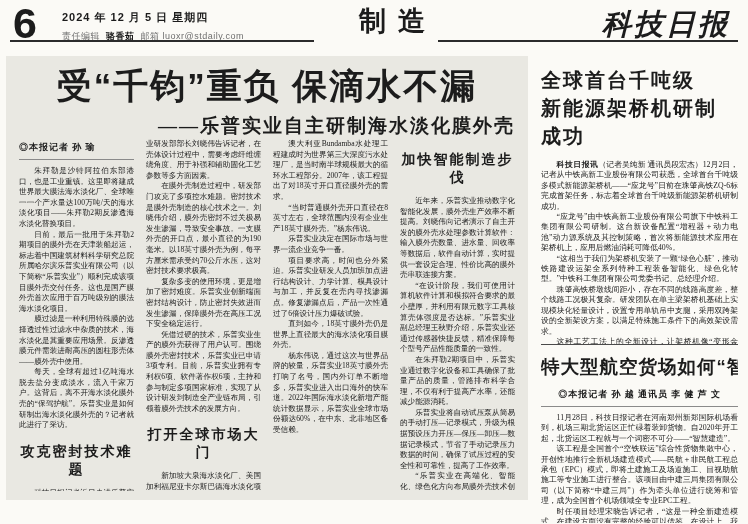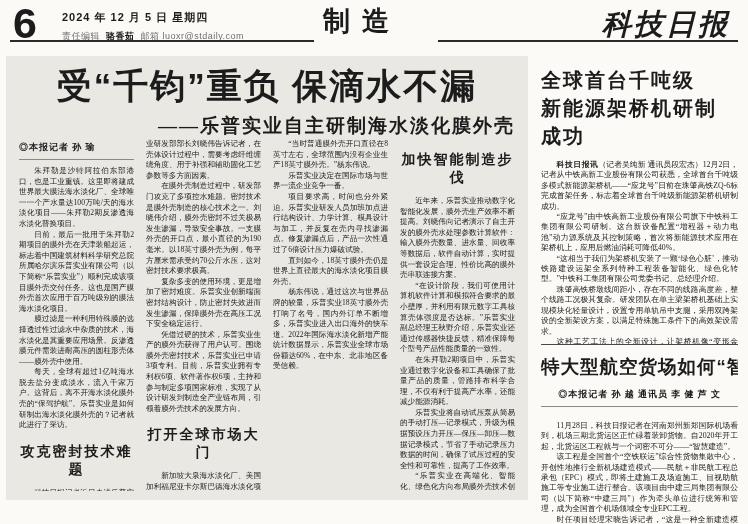--- a/index.html
+++ b/index.html
@@ -8,21 +8,21 @@
   *{margin:0;padding:0;box-sizing:border-box;}
   html,body{width:748px;height:524px;overflow:hidden;}
   body{position:relative;background:var(--page_bg);color:var(--ink);font-family:"Liberation Serif",serif;}
 
   
   .pageno{position:absolute;left:13px;top:1px;font-family:"Liberation Sans",sans-serif;font-weight:900;font-size:43px;line-height:44px;}
   .dateblock{position:absolute;left:62px;top:10px;font-family:"Liberation Sans",sans-serif;}
   .date{font-size:11px;font-weight:bold;letter-spacing:1px;}
   .editor{font-size:9px;color:var(--muted);margin-top:5px;letter-spacing:.5px;}
   .editor b{color:#141414;margin:8px 3px;text-decoration:underline;}
-  .section-block{position:absolute;left:296px;top:3px;width:120px;text-align:center;font-family:"Liberation Sans",sans-serif;}
+  .section-block{position:absolute;left:332px;top:3px;width:120px;text-align:center;font-family:"Liberation Sans",sans-serif;}
   .section-cn{font-size:27px;font-weight:900;letter-spacing:12px;padding-left:12px;}
   .section-en{font-size:7.5px;font-weight:bold;letter-spacing:2.5px;color:#8a8a8a;margin-top:16px;}
   .masthead{position:absolute;right:18px;top:5px;font-size:29px;font-style:italic;font-weight:bold;letter-spacing:3px;}
   .rule{position:absolute;top:40px;height:2px;background:var(--rule);}
   .rule-left{left:10px;width:304px;}
   .rule-right{left:438px;width:300px;}
 
   
   .main-box{position:absolute;left:6px;top:56px;width:522px;height:444px;background:var(--panel_bg);padding:8px 13px 6px;}
   .headline{text-align:center;font-family:"Liberation Sans",sans-serif;font-weight:900;font-size:35px;line-height:44px;letter-spacing:2px;white-space:nowrap;}
@@ -36,21 +36,21 @@
   .subhead{font-family:"Liberation Sans",sans-serif;font-weight:900;font-size:14px;text-align:center;letter-spacing:2px;margin:12px 0 9px;}
 
   
   .right-col{position:absolute;left:541px;top:56px;width:197px;height:468px;}
   .art1{height:288px;overflow:hidden;}
   .r-headline{font-family:"Liberation Sans",sans-serif;font-weight:900;font-size:20px;line-height:28px;letter-spacing:2px;margin:10px 0 10px;}
   .right-col .para{font-size:7.8px;line-height:10.4px;}
   .divider{border-top:1.5px solid #4a4a4a;}
   .art2{padding-top:9px;height:178px;overflow:hidden;}
   .r-headline2{font-family:"Liberation Sans",sans-serif;font-weight:900;font-size:18.5px;letter-spacing:1px;margin-bottom:9px;white-space:nowrap;}
-  .byline2{text-align:center;font-size:9px;font-weight:bold;letter-spacing:1px;border-bottom:1px solid var(--hairline);padding-bottom:5px;margin-bottom:14px;}
+  .byline2{text-align:center;font-size:9px;font-weight:bold;letter-spacing:1px;border-bottom:1px solid var(--hairline);padding-bottom:5px;margin-bottom:6px;}
 </style>
 </head>
 <body>
 
 <div>
   <div class="pageno">6</div>
   <div class="dateblock">
     <div class="date">2024 年 12 月 5 日  星期四</div>
     <div class="editor">
       <span>责任编辑</span>
@@ -85,20 +85,21 @@
     </div>
     <div class="col">
         <p class="para noindent">业研发部部长刘晓伟告诉记者，在壳体设计过程中，需要考虑纤维缠绕角度、用于补强和辅助固化工艺参数等多方面因素。</p>
         <p class="para">在膜外壳制造过程中，研发部门攻克了多项控水难题。密封技术是膜外壳制造的核心技术之一。刘晓伟介绍，膜外壳密封不过关极易发生渗漏，导致安全事故。一支膜外壳的开口点，最小直径的为190毫米。以18英寸膜外壳为例，每平方厘米需承受约70公斤水压，这对密封技术要求极高。</p>
         <p class="para">复杂多变的使用环境，更是增加了密封难度。乐普实业创新端面密封结构设计，防止密封失效进而发生渗漏，保障膜外壳在高压工况下安全稳定运行。</p>
         <p class="para">凭借过硬的技术，乐普实业生产的膜外壳获得了用户认可。围绕膜外壳密封技术，乐普实业已申请3项专利。目前，乐普实业拥有专利权6项、软件著作权6项，主持和参与制定多项国家标准，实现了从设计研发到制造全产业链布局，引领着膜外壳技术的发展方向。</p>
         <div class="subhead">打开全球市场大门</div>
         <p class="para">新加坡大泉海水淡化厂、美国加利福尼亚卡尔斯巴德海水淡化项目、阿联酋阿布扎比塔维勒独立海水淡化项目——在世界大型海水淡化项目中，都能看到乐普实业膜外壳的身影。</p>
       </div>
     <div class="col">
+        <p class="para">澳大利亚Bundamba水处理工程建成时为世界第三大深度污水处理厂，是当时南半球规模最大的循环水工程部分。2007年，该工程提出了对18英寸开口直径膜外壳的需求。</p>
         <p class="para">“当时普通膜外壳开口直径在8英寸左右，全球范围内没有企业生产18英寸膜外壳。”杨东伟说。</p>
         <p class="para">乐普实业决定在国际市场与世界一流企业竞争一番。</p>
         <p class="para">项目要求高，时间也分外紧迫。乐普实业研发人员加班加点进行结构设计、力学计算、模具设计与加工，并反复在壳内寻找渗漏点。修复渗漏点后，产品一次性通过了6倍设计压力爆破试验。</p>
         <p class="para">直到如今，18英寸膜外壳仍是世界上直径最大的海水淡化项目膜外壳。</p>
         <p class="para">杨东伟说，通过这次与世界品牌的较量，乐普实业18英寸膜外壳打响了名号，国内外订单不断增多，乐普实业进入出口海外的快车道。2022年国际海水淡化新增产能统计数据显示，乐普实业全球市场份额达60%，在中东、北非地区备受信赖。</p>
       </div>
     <div class="col">
         <div class="subhead">加快智能制造步伐</div>
         <p class="para">近年来，乐普实业推动数字化智能化发展，膜外壳生产效率不断提高。刘晓伟向记者演示了自主开发的膜外壳水处理参数计算软件：输入膜外壳数量、进水量、回收率等数据后，软件自动计算，实时提供一套设定合理、性价比高的膜外壳串联连接方案。</p>
         <p class="para">“在设计阶段，我们可使用计算机软件计算和模拟符合要求的最小壁厚，并利用有限元数字工具核算壳体强度是否达标。”乐普实业副总经理王秋野介绍，乐普实业还通过传感器快捷反馈，精准保障每个型号产品性能质量的一致性。</p>

